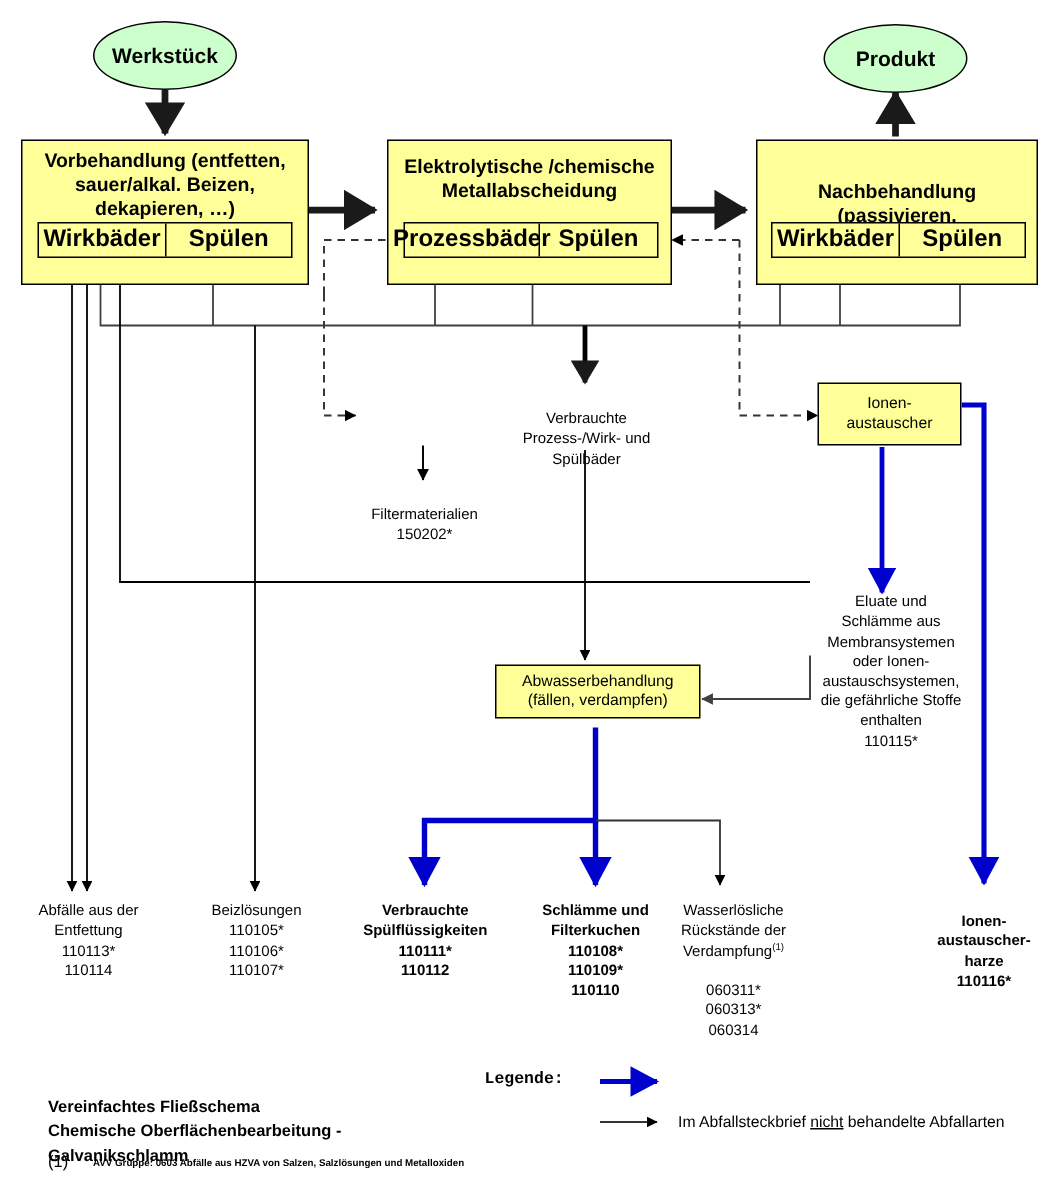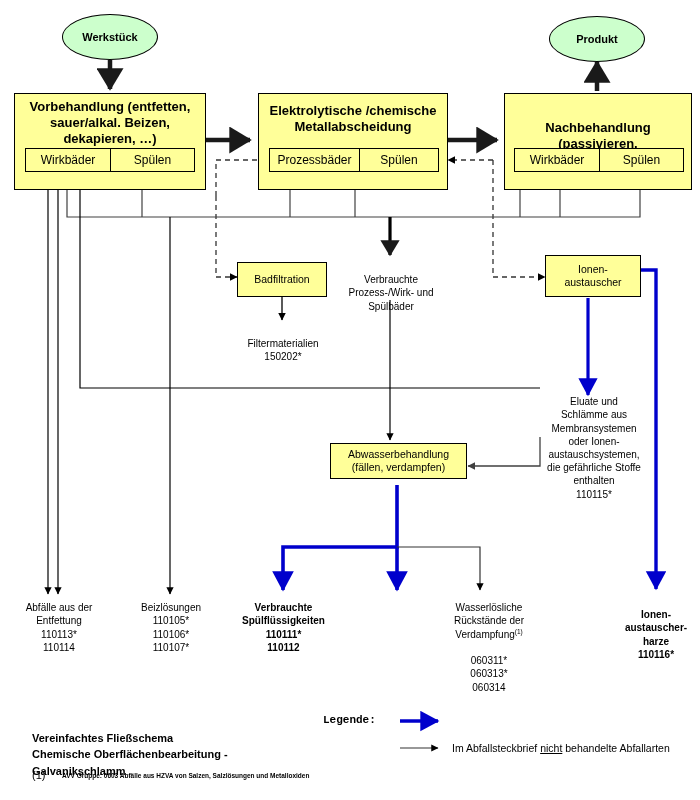--- a/index.html
+++ b/index.html
@@ -46,40 +46,41 @@
   }
   .subrow {
     position: absolute;
     display: flex;
     box-sizing: border-box;
     border: 1px solid #000000;
     background: #FFFF99;
   }
   .subcell {
     box-sizing: border-box;
-    font-size: 12px;
+    font-size: 16px;
     display: flex;
     align-items: center;
     justify-content: center;
     text-align: center;
     height: 100%;
+    font-weight: bold;
   }
   .subcell + .subcell {
     border-left: 1px solid #000000;
   }
   .ellipse {
     position: absolute;
     box-sizing: border-box;
     background: #CCFFCC;
     border: 1px solid #000000;
     border-radius: 50%;
     display: flex;
     align-items: center;
     justify-content: center;
-    font-size: 11px;
+    font-size: 14px;
     font-weight: bold;
     text-align: center;
   }
   .smallbox {
     position: absolute;
     box-sizing: border-box;
     background: #FFFF99;
     border: 1px solid #000000;
     display: flex;
     align-items: center;
@@ -244,23 +245,20 @@
 
   <div class="node" style="left:504px; top:93px; width:188px; height:97px;">
     <div class="node-title" style="padding-top:26px;">Nachbehandlung
 (passivieren, chromatieren,….)</div>
   </div>
   <div class="subrow" style="left:514px; top:148px; width:170px; height:24px;">
     <div class="subcell" style="width:50%;">Wirkbäder</div>
     <div class="subcell" style="width:50%;">Spülen</div>
   </div>
 
-  <div class="smallbox" style="left:237px; top:262px; width:90px; height:35px;">
-    <span>Badfiltration</span>
-  </div>
 
   <div class="smallbox" style="left:545px; top:255px; width:96px; height:42px; white-space:pre-line;">
     <span>Ionen-
 austauscher</span>
   </div>
 
   <div class="smallbox" style="left:330px; top:443px; width:137px; height:36px; white-space:pre-line;">
     <span>Abwasserbehandlung
 (fällen, verdampfen)</span>
   </div>
@@ -301,20 +299,27 @@
 110107*</span>
   </div>
 
   <div class="caption bold" style="left:227px; top:588px; width:113px;">
     <span>Verbrauchte
 Spülflüssigkeiten
 110111*
 110112</span>
   </div>
 
+  <div class="caption bold" style="left:341px; top:588px; width:112px;">
+    <span>Schlämme und
+Filterkuchen
+110108*
+110109*
+110110</span>
+  </div>
 
   <div class="caption" style="left:433px; top:588px; width:112px;">
     <span>Wasserlösliche
 Rückstände der
 Verdampfung</span><span class="sup">(1)</span><br>
     <span style="white-space:pre-line;text-align:center;">060311*
 060313*
 060314</span>
   </div>
 

